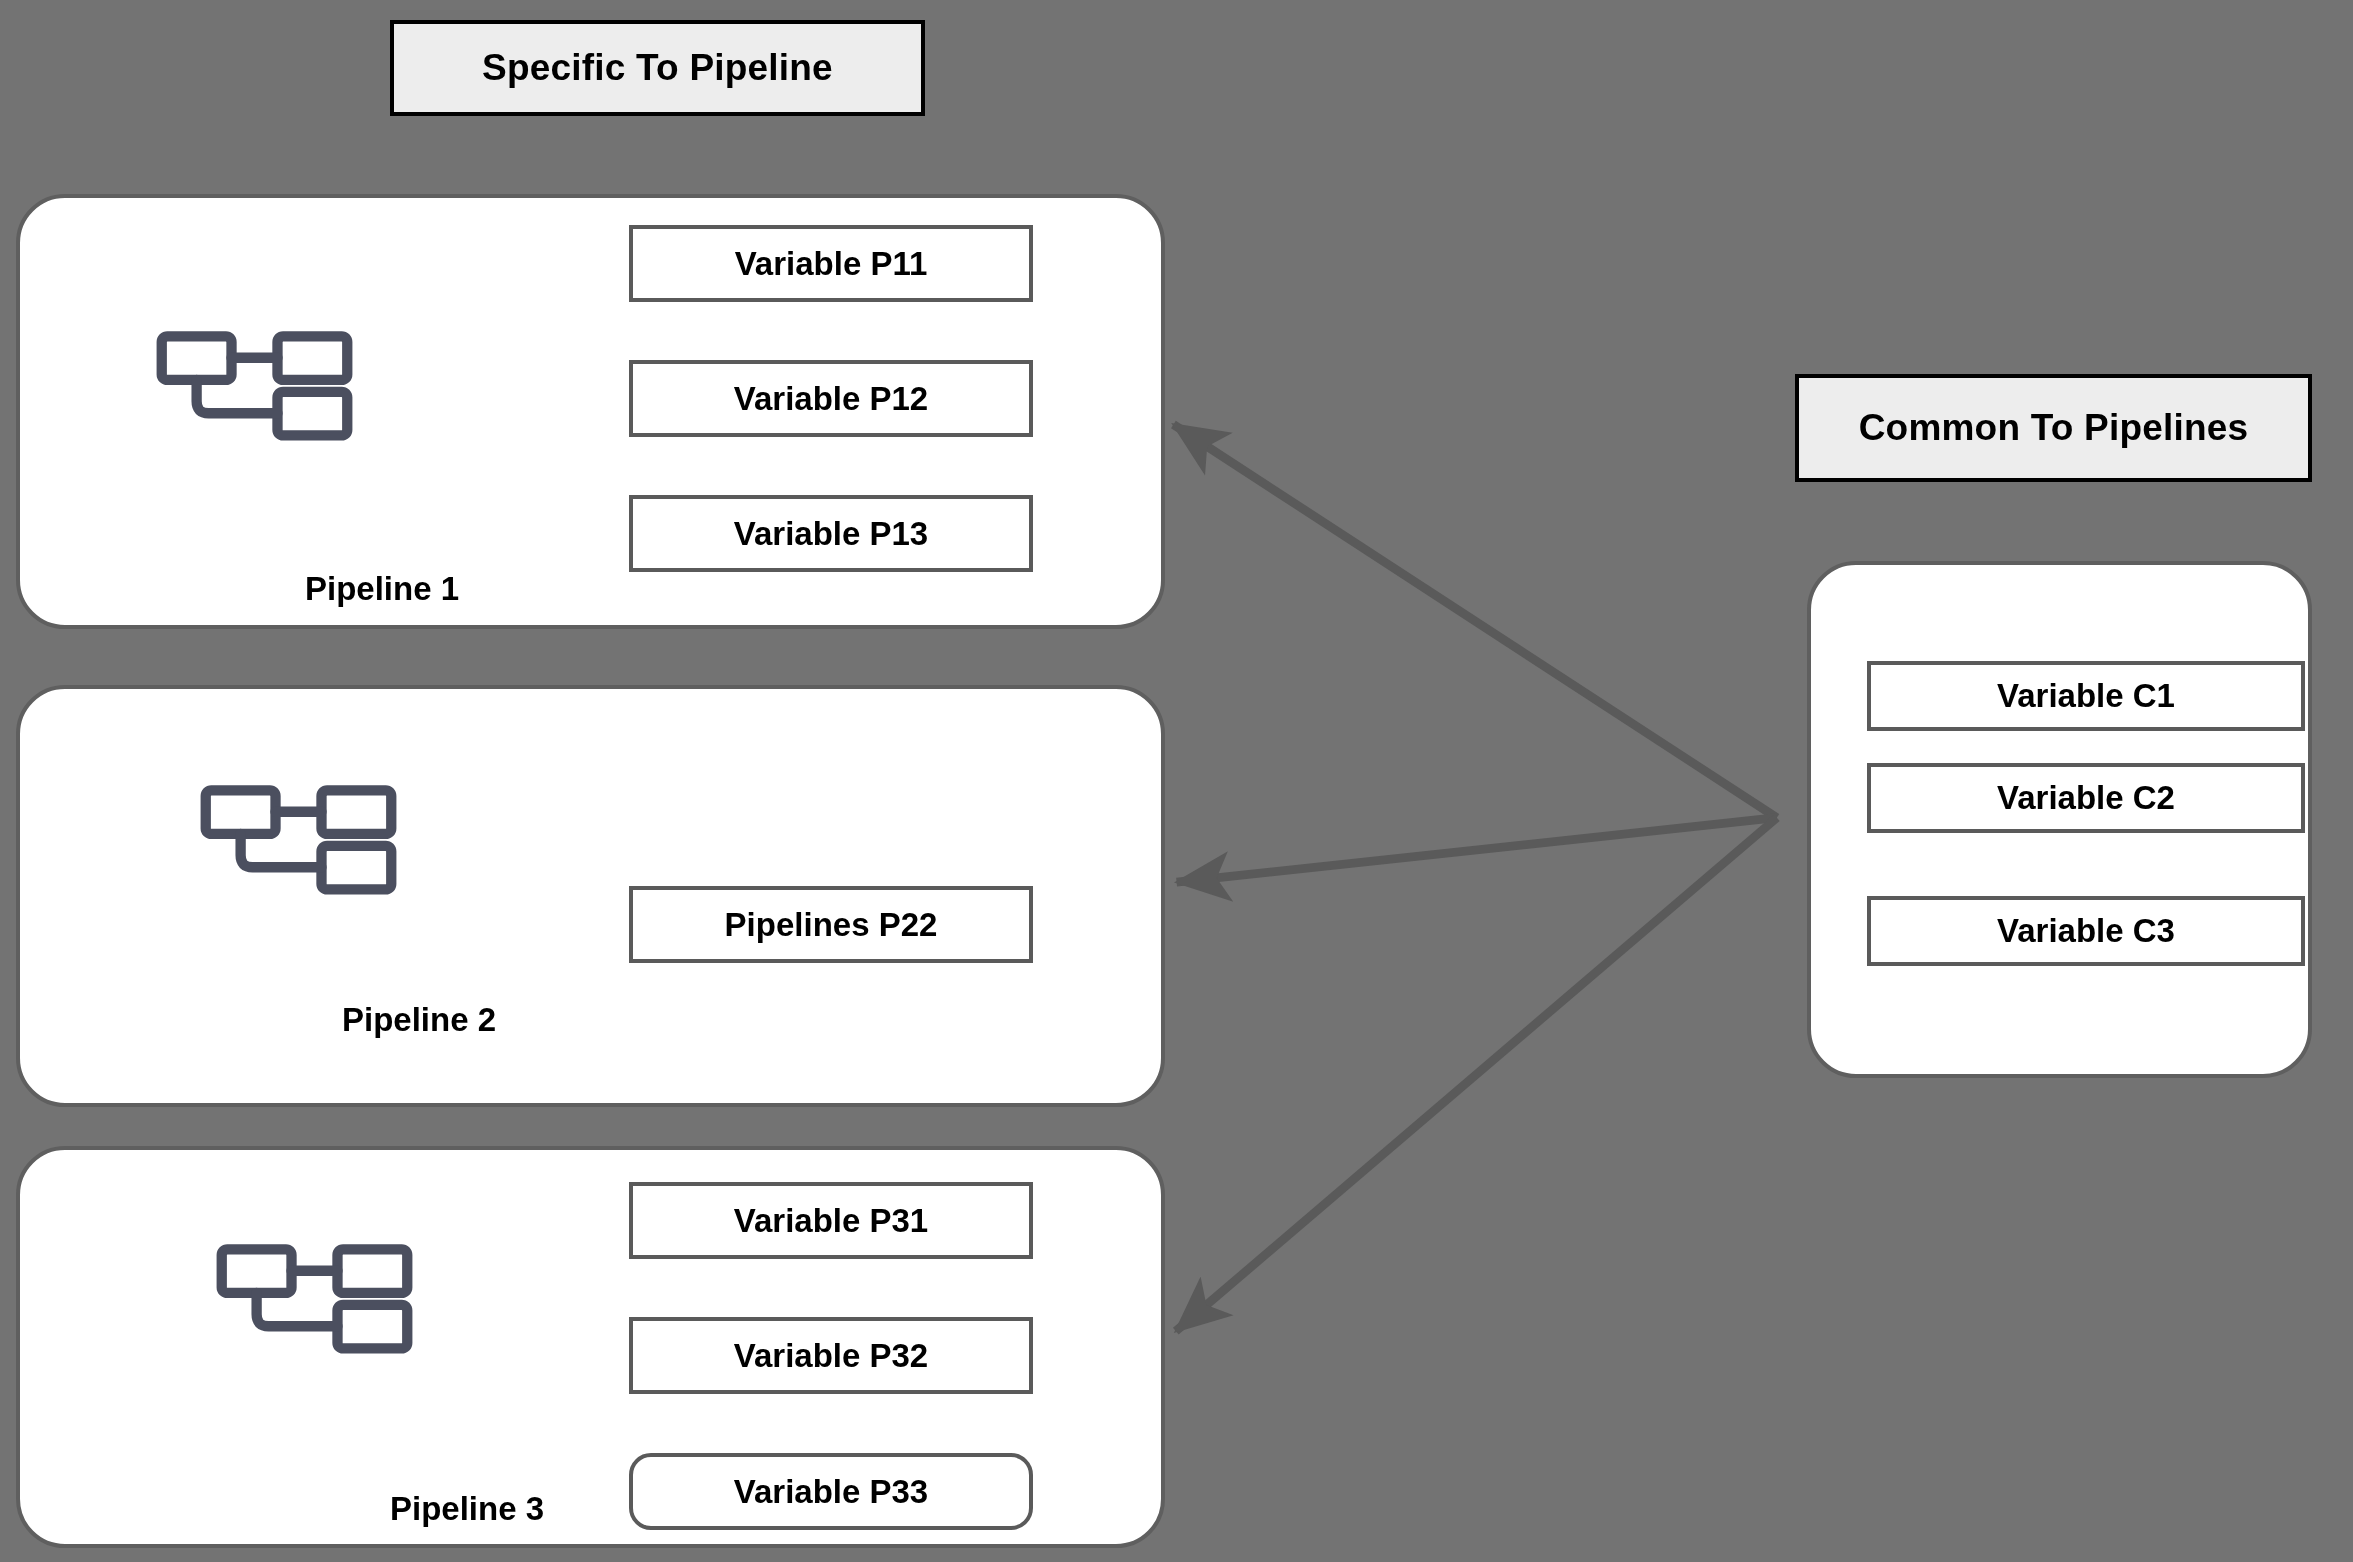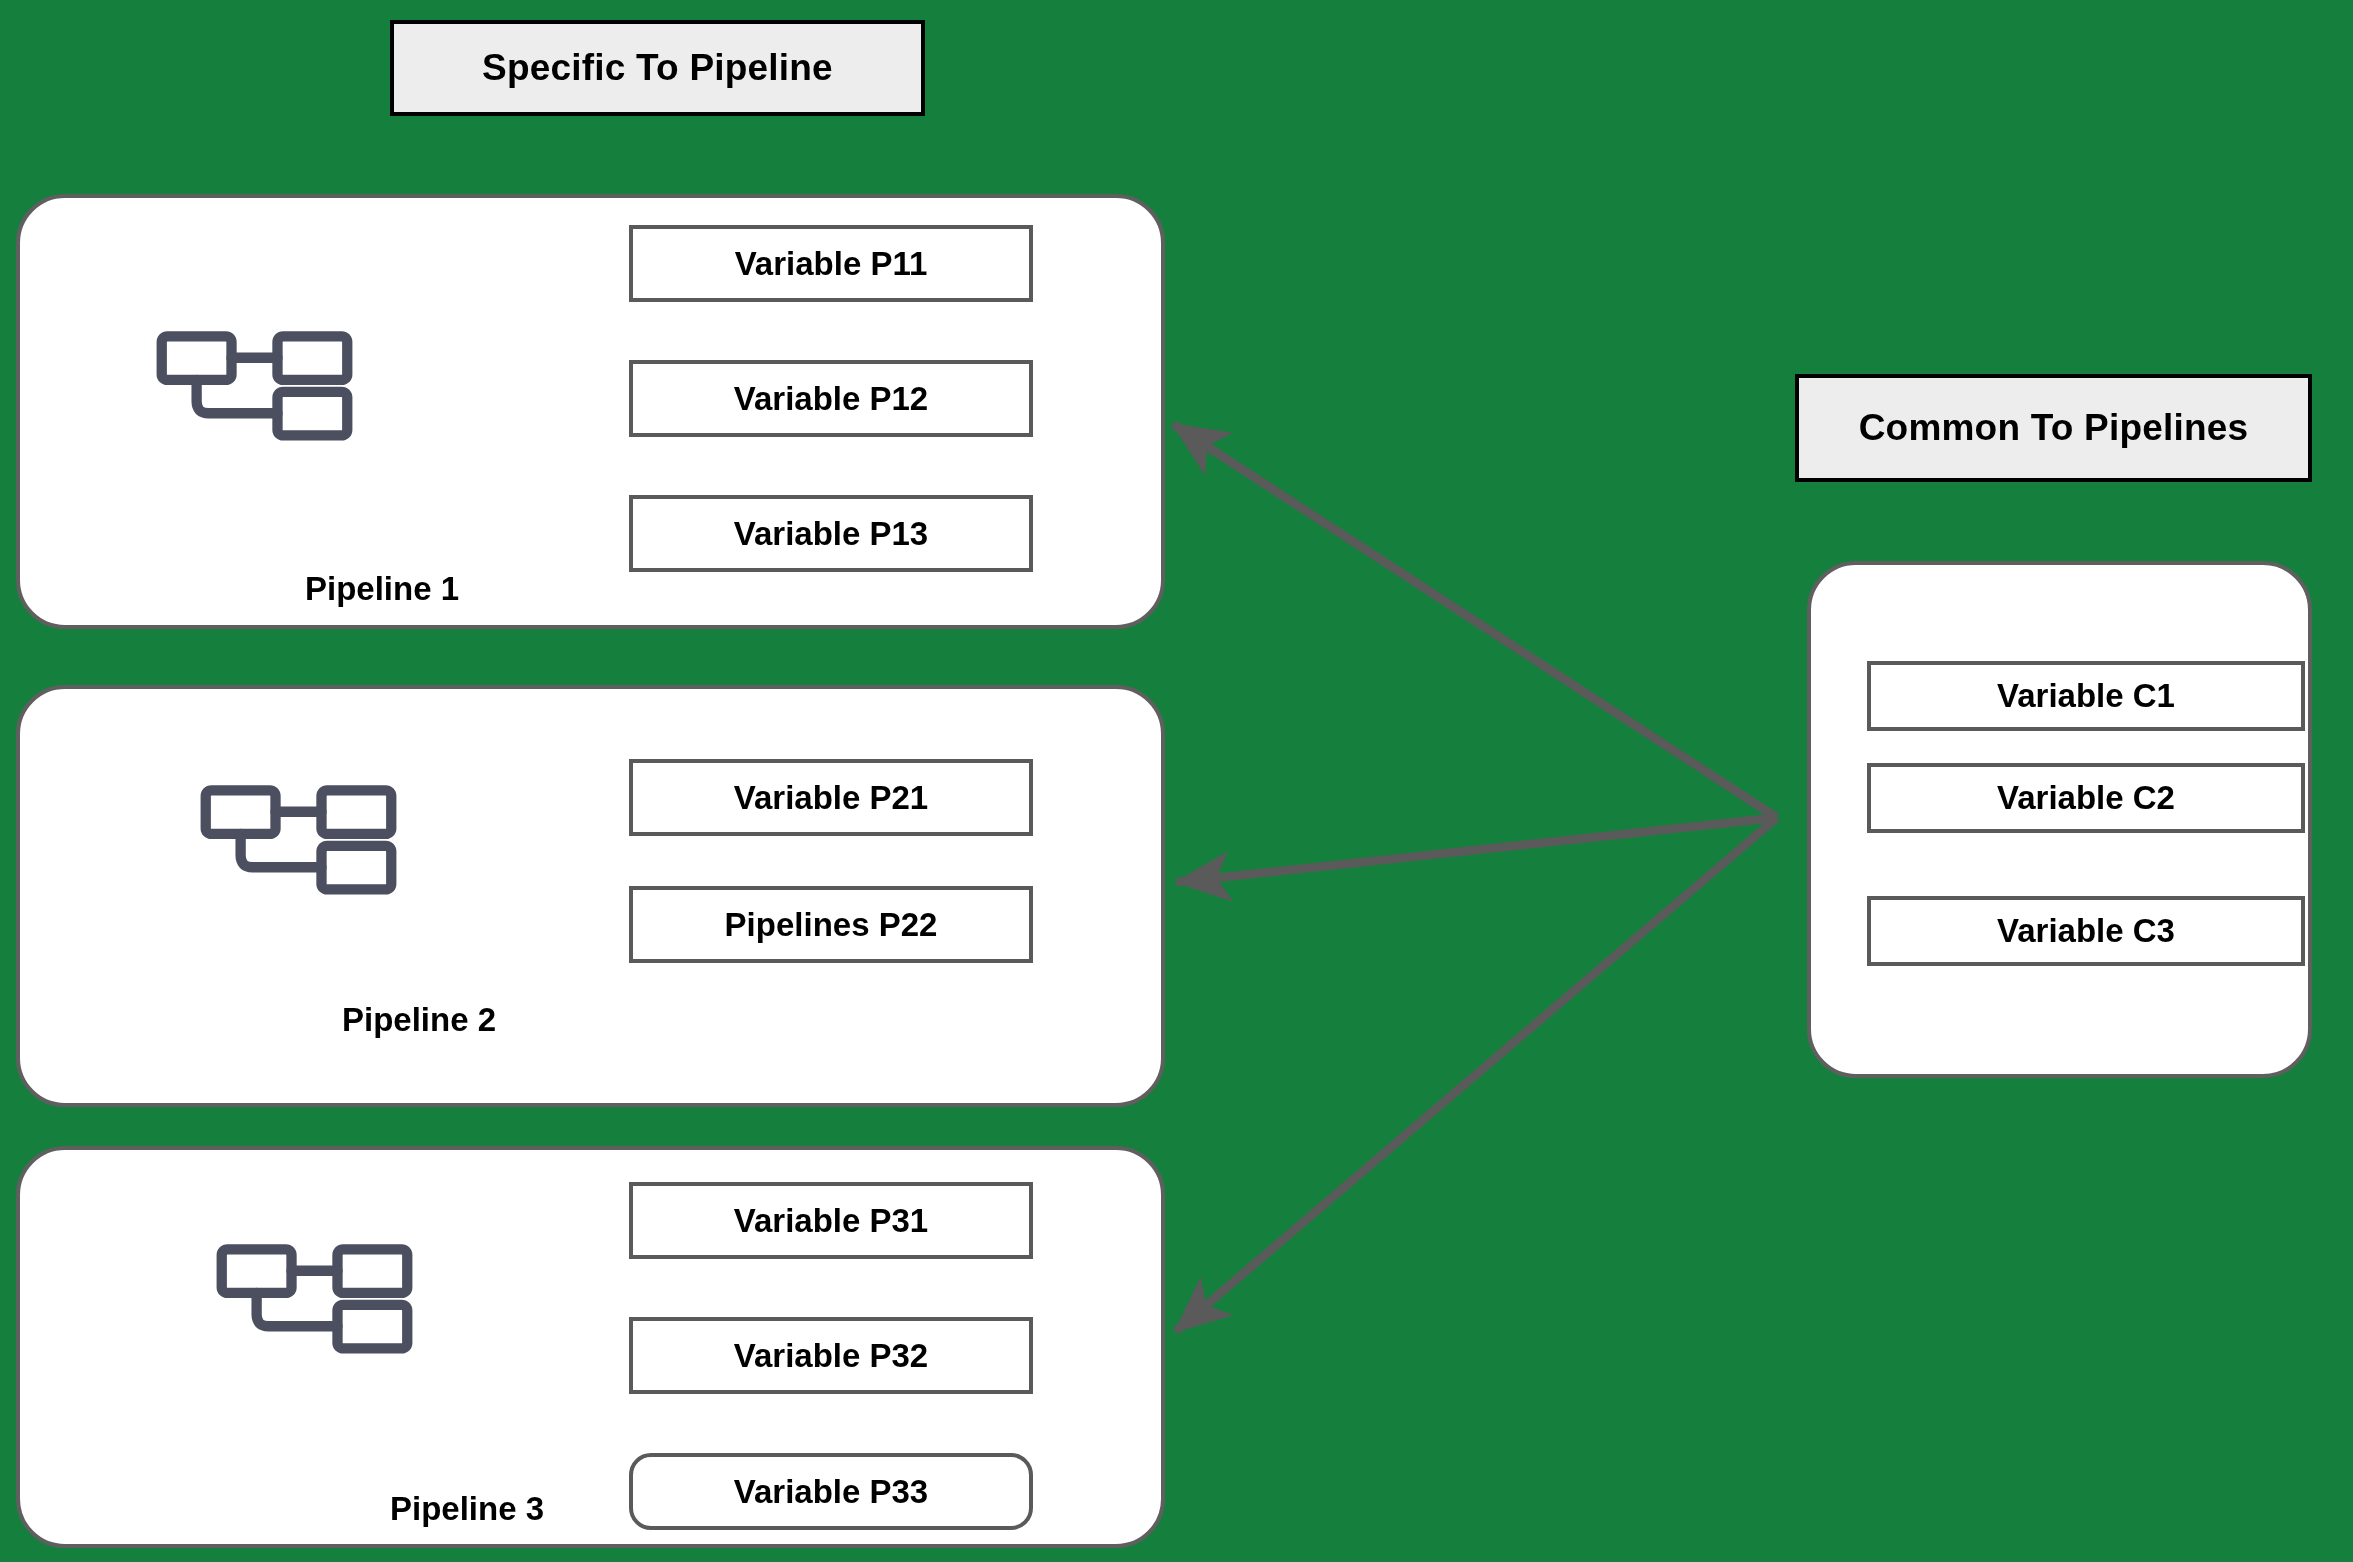--- a/index.html
+++ b/index.html
@@ -4,21 +4,21 @@
 <style>
   html, body {
     margin: 0;
     padding: 0;
     background: #ffffff;
   }
   #canvas {
     position: relative;
     width: 2354px;
     height: 1563px;
-    background: #15803d;
+    background: #737373;
     font-family: "Liberation Sans", sans-serif;
     overflow: hidden;
     text-align: right;
   }
 
   
   .plaque {
     position: absolute;
     background: #ededed;
     border: 4.8px solid #000000;
@@ -124,21 +124,20 @@
       <rect x="8" y="8" width="88" height="55" rx="7"></rect>
       <rect x="154" y="8" width="88" height="55" rx="7"></rect>
       <rect x="154" y="78" width="88" height="55" rx="7"></rect>
       <line x1="96" y1="35" x2="154" y2="35"></line>
       <path d="M 52 63 L 52 90 Q 52 105 67 105 L 154 105"></path>
     </g>
   </svg>
 
   <div class="pipeline-label" style="left:342px; top:1001px;">Pipeline 2</div>
 
-  <div class="var-box pipeline-var" style="top:759px;">Variable P21</div>
   <div class="var-box pipeline-var" style="top:886px;">Pipelines P22</div>
 
   <div class="panel" id="pipeline-panel-3"></div>
 
   <svg class="pipeline-icon" style="left:215px; top:1243px;" width="199" height="111" viewBox="0 0 250 140">
     <g fill="none" stroke="#4b4f5f" stroke-width="13" stroke-linejoin="round" stroke-linecap="round">
       <rect x="8" y="8" width="88" height="55" rx="7"></rect>
       <rect x="154" y="8" width="88" height="55" rx="7"></rect>
       <rect x="154" y="78" width="88" height="55" rx="7"></rect>
       <line x1="96" y1="35" x2="154" y2="35"></line>

